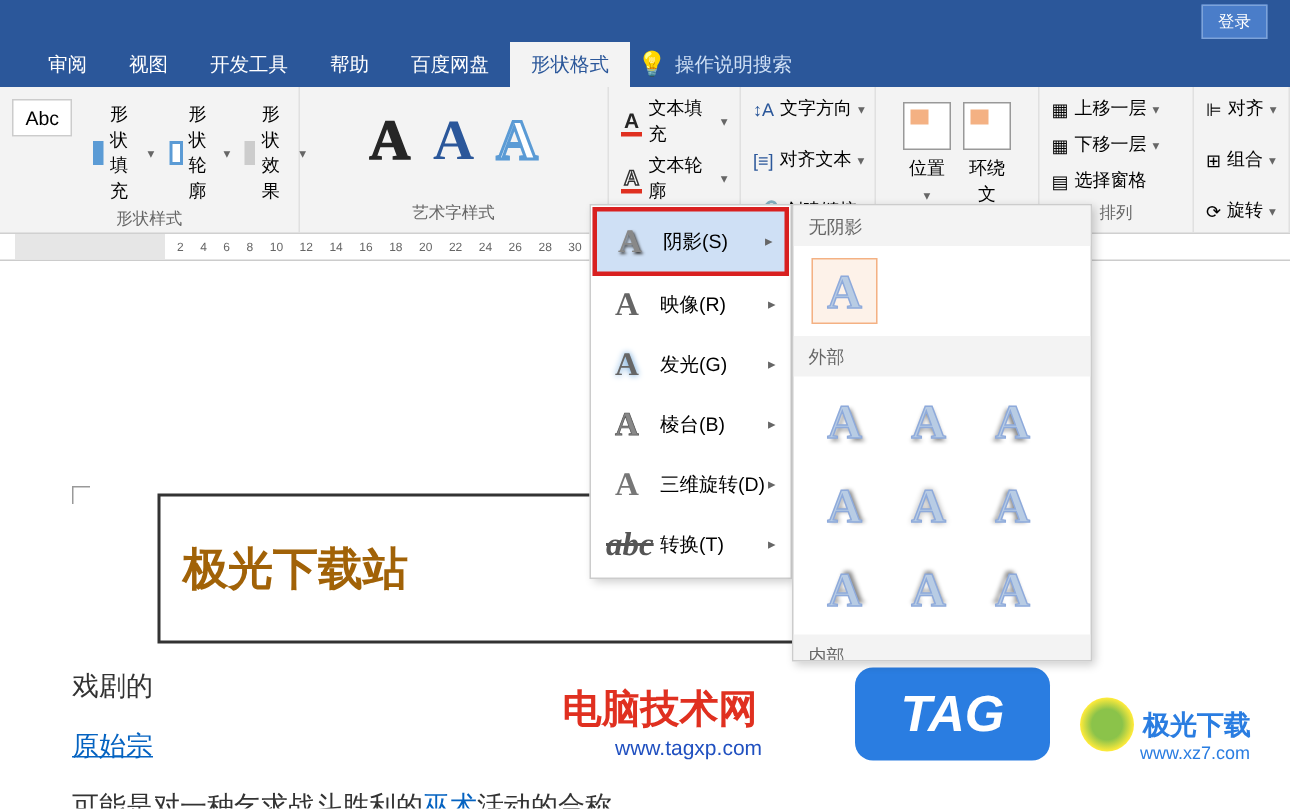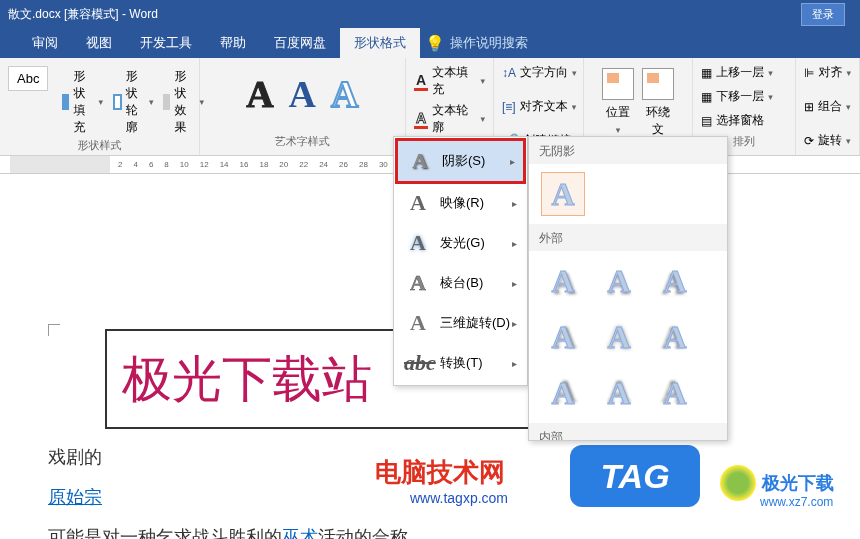--- a/index.html
+++ b/index.html
@@ -49,21 +49,21 @@
   .pos-icon::before { content:''; position:absolute; width:12px; height:10px; background:#f4b183; top:4px; left:4px; }
   
   .arrange-group { width: 105px; padding-top: 4px; }
   
   .ruler { height: 18px; background: #fff; border-bottom: 1px solid #ccc; font-size: 8px; color: #666; display: flex; align-items: center; padding-left: 10px; letter-spacing: 0; white-space: nowrap; overflow: hidden; }
   .ruler span { margin-right: 11px; }
   .ruler-margin { width: 100px; height: 100%; background: #e6e6e6; margin-right: 8px; flex-shrink: 0; }
   
   .doc-area { position: relative; padding: 30px 0 0 45px; background: #fff; height: 365px; }
   .text-box { border: 2px solid #333; width: 585px; height: 100px; position: absolute; left: 105px; top: 155px; display: flex; align-items: center; padding-left: 15px; }
-  .text-box-content { font-size: 50px; font-family: "SimSun", serif; color: #be185d; }
+  .text-box-content { font-size: 30px; font-family: "SimSun", serif; color: #a16207; font-weight: bold; }
   .corner-mark { position: absolute; left: 48px; top: 150px; width: 12px; height: 12px; border-left: 1px solid #999; border-top: 1px solid #999; }
   .doc-text { position: absolute; left: 48px; font-size: 18px; color: #333; font-family: "SimSun", serif; line-height: 2; }
   .doc-line1 { top: 265px; }
   .doc-line2 { top: 305px; }
   .doc-line3 { top: 345px; }
   .link-text { color: #0563c1; text-decoration: underline; }
   
   .submenu { position: absolute; left: 393px; top: 136px; width: 135px; background: #fff; border: 1px solid #ccc; box-shadow: 2px 2px 6px rgba(0,0,0,0.2); z-index: 10; padding: 2px; }
   .submenu-item { display: flex; align-items: center; padding: 7px 8px; font-size: 13px; cursor: pointer; position: relative; }
   .submenu-item.highlighted { border: 3px solid #d92020; margin: -1px; background: #cfe0f5; }
@@ -90,21 +90,20 @@
   .tag-badge span { color: #fff; font-size: 34px; font-weight: bold; font-style: italic; }
   .watermark2 { position: absolute; left: 720px; top: 465px; z-index: 5; display: flex; align-items: center; gap: 6px; }
   .wm2-icon { width: 36px; height: 36px; border-radius: 50%; background: radial-gradient(circle, #8bc34a 40%, #ffeb3b 70%); }
   .wm2-text { font-size: 18px; color: #2a7de1; font-weight: bold; }
   .wm2-sub { position: absolute; left: 760px; top: 495px; font-size: 12px; color: #2a7de1; z-index: 5; }
 </style>
 </head>
 <body>
 
 <div class="titlebar">
-  <span class="title">散文.docx [兼容模式] - Word</span>
   <span class="login">登录</span>
 </div>
 
 <div class="ribbon-tabs">
   <span class="tab">审阅</span>
   <span class="tab">视图</span>
   <span class="tab">开发工具</span>
   <span class="tab">帮助</span>
   <span class="tab">百度网盘</span>
   <span class="tab active">形状格式</span>

